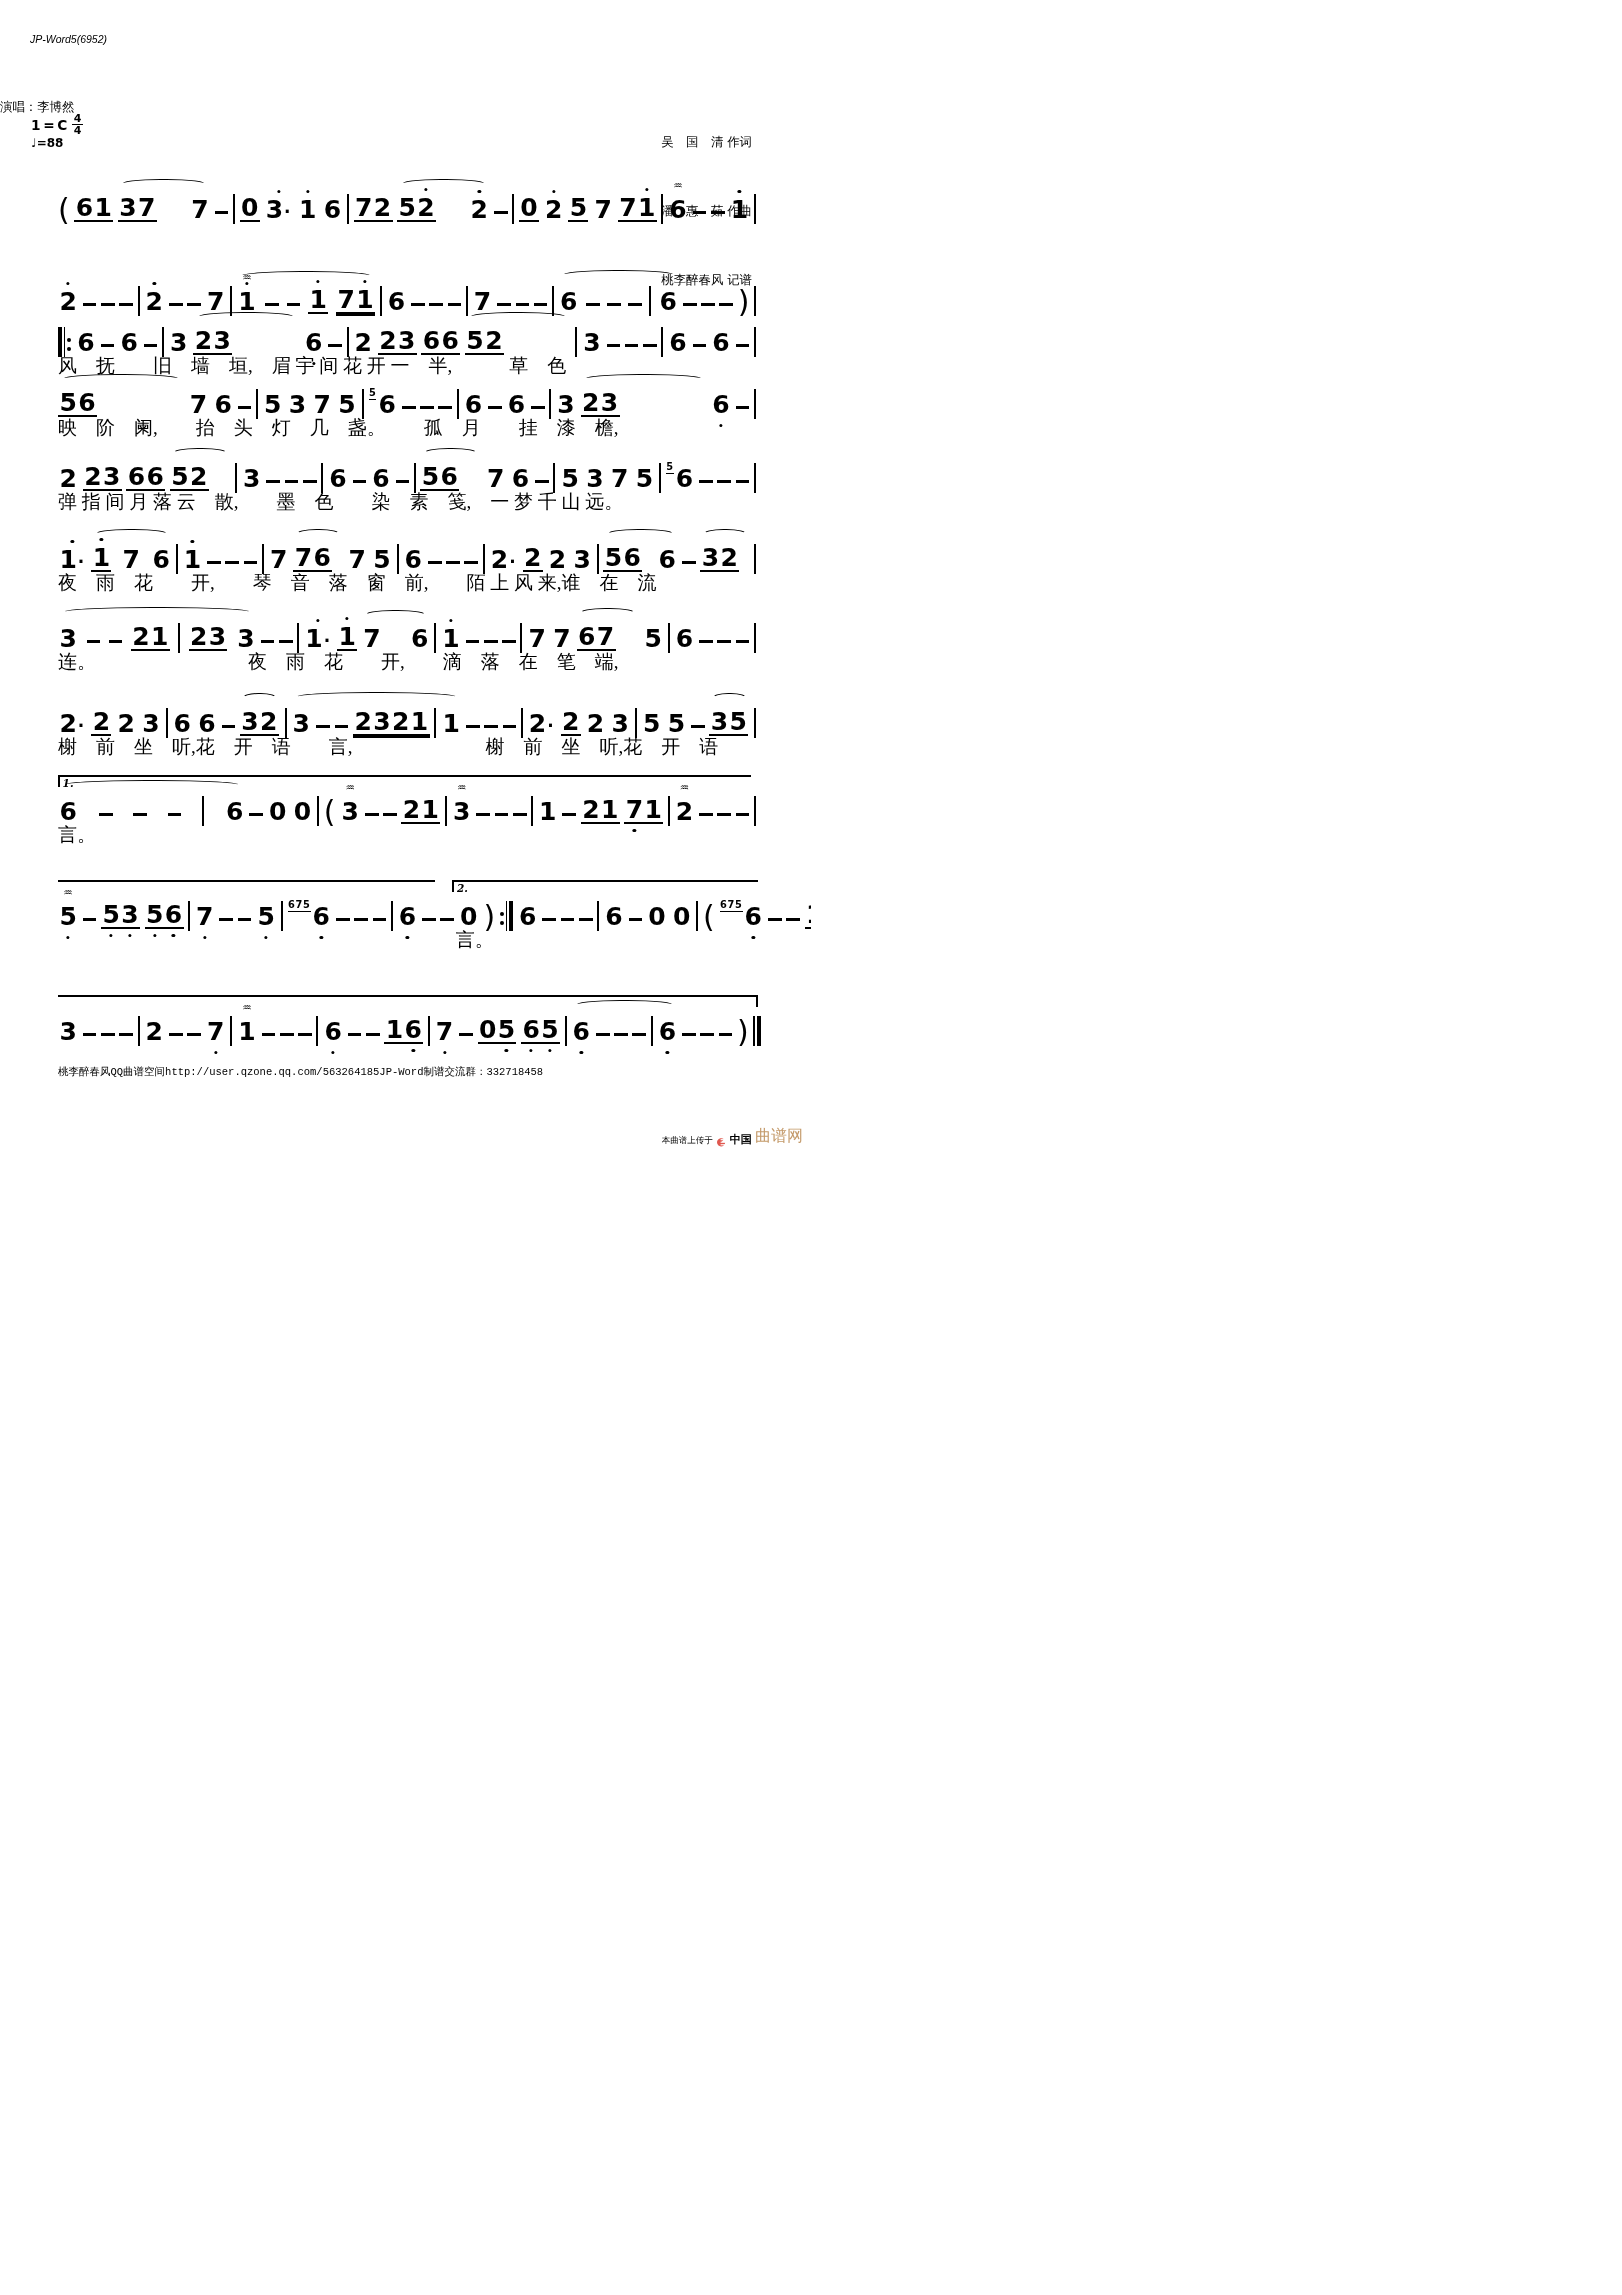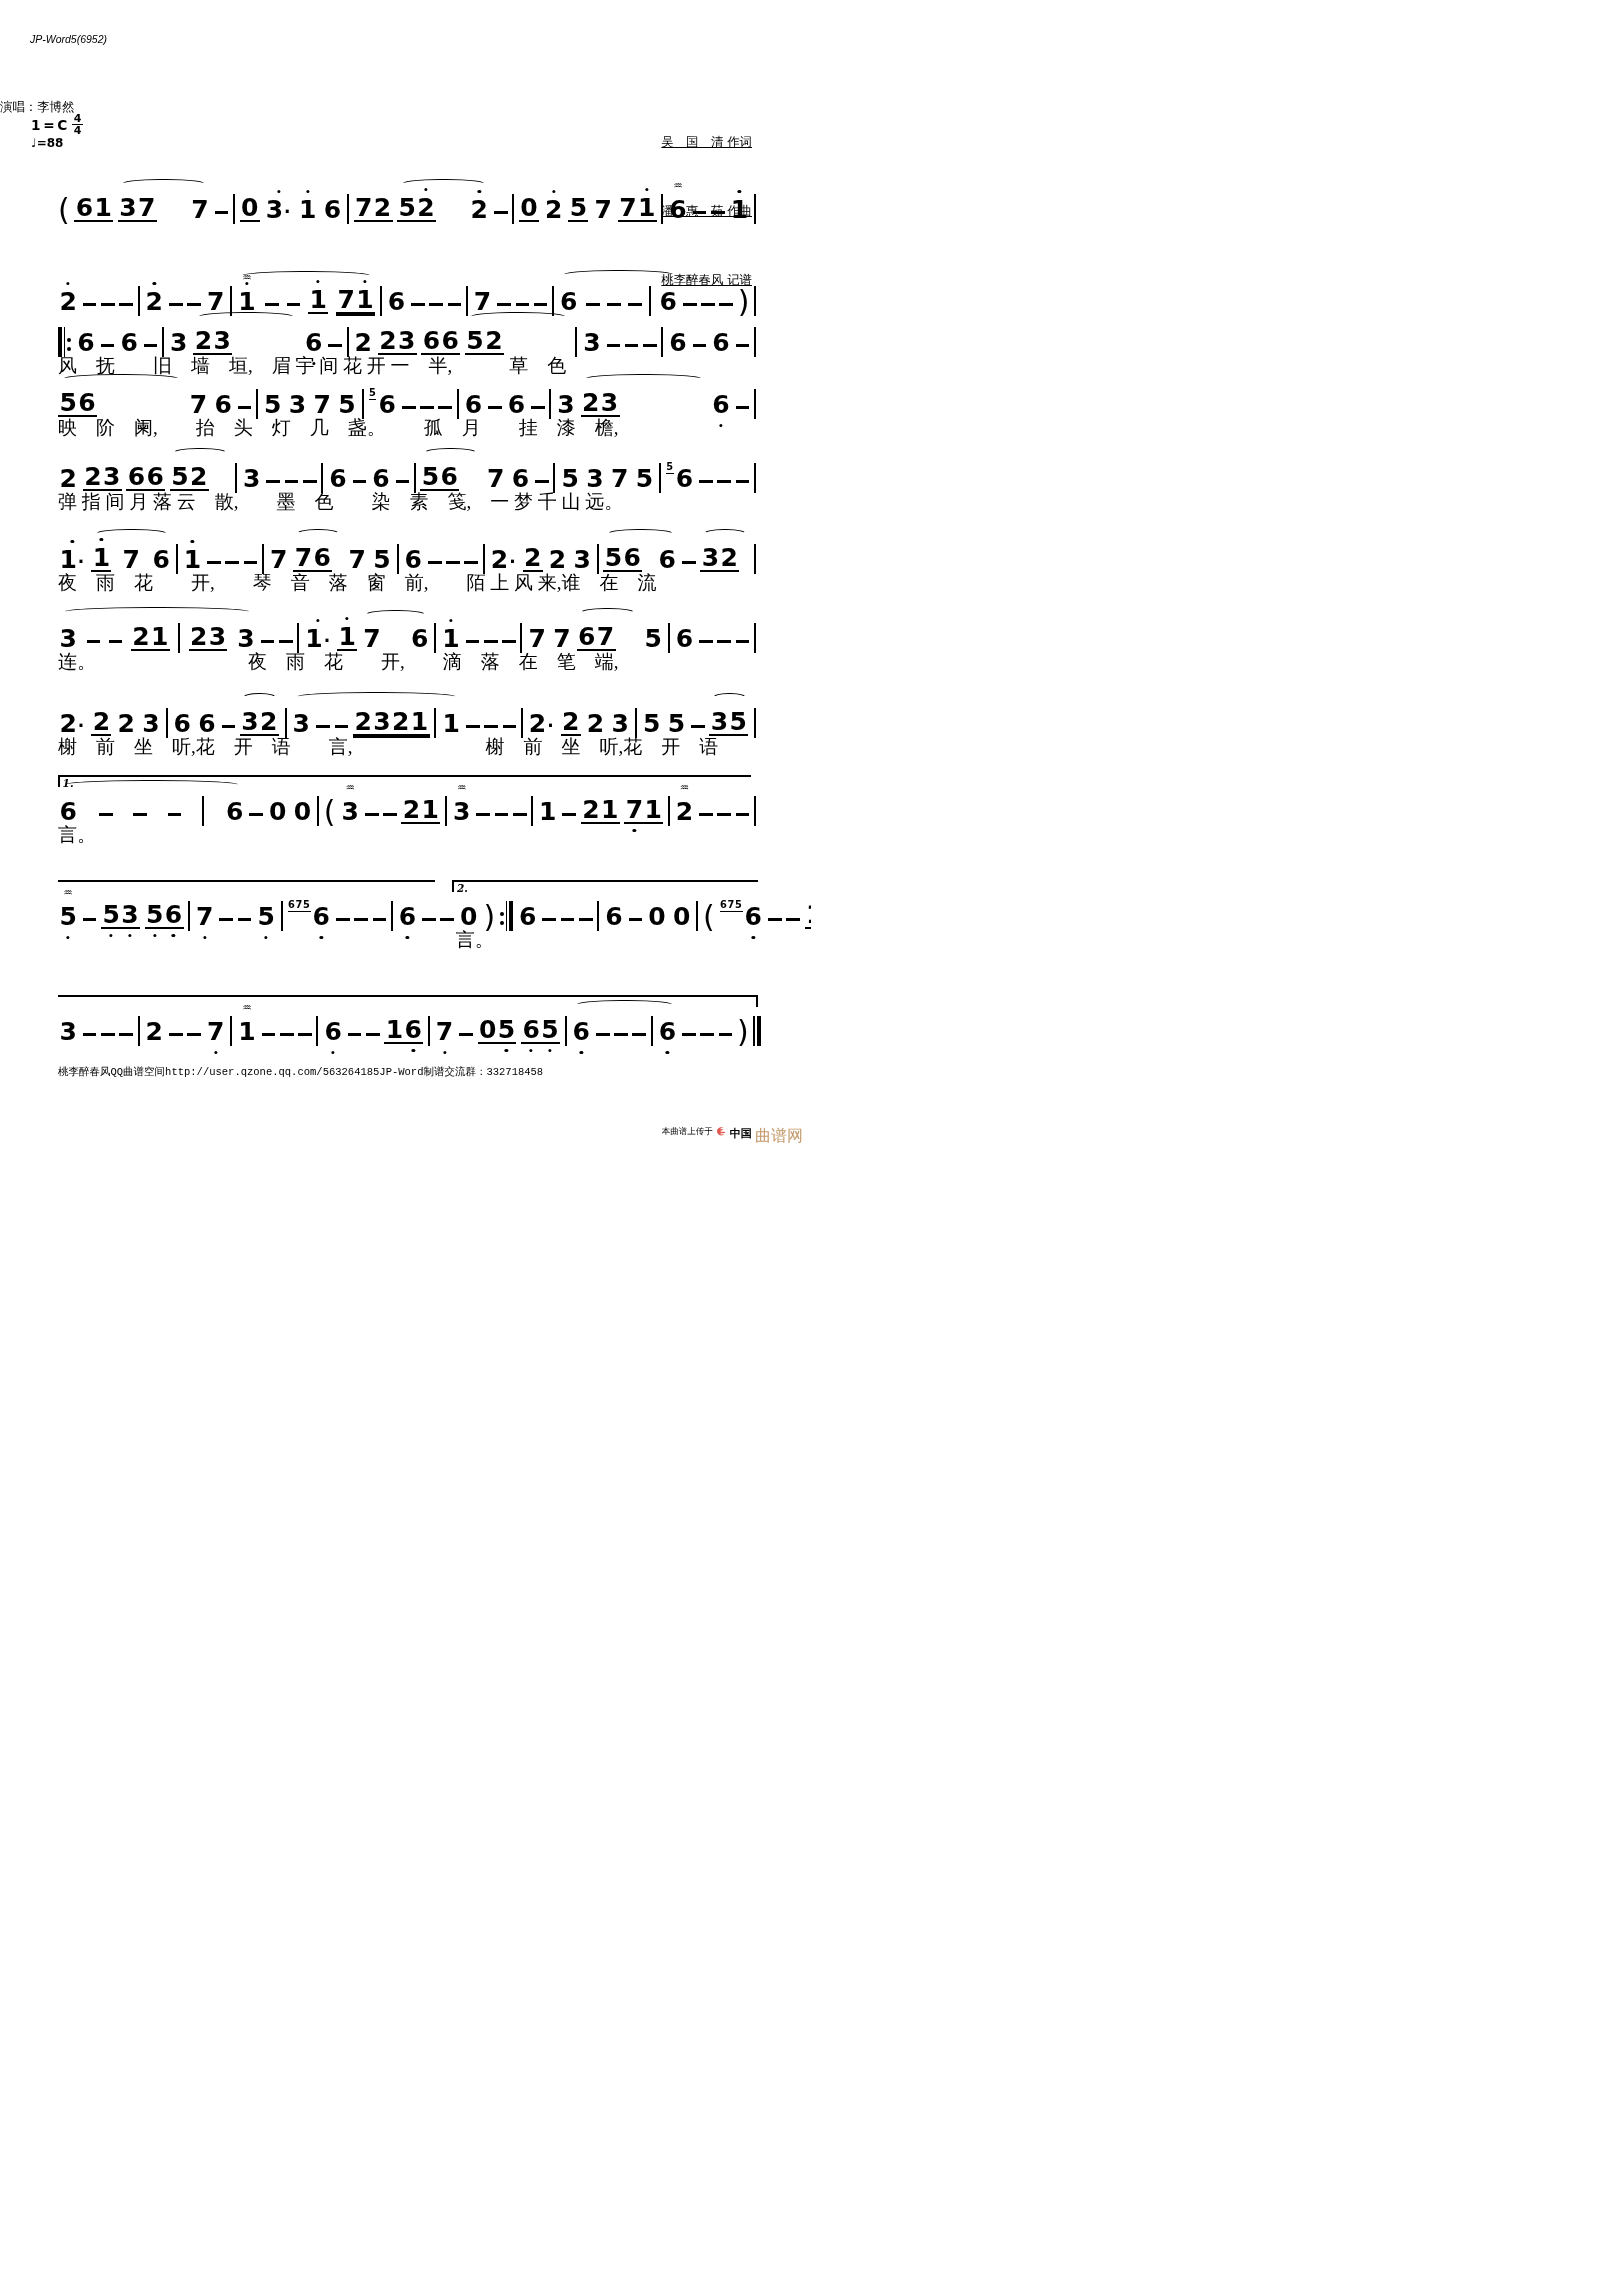--- a/index.html
+++ b/index.html
@@ -4,21 +4,21 @@
 <style>
   html,body{margin:0;padding:0;background:#ffffff;}
   .page{position:relative;width:811px;height:1148px;background:#fff;overflow:hidden;
         font-family:"DejaVu Sans",sans-serif;color:#000;}
   
   .watermark{position:absolute;left:30px;top:33px;font:italic 10.5px "Liberation Sans",sans-serif;}
   .title{position:absolute;left:0;right:0;top:43px;text-align:center;
          font-size:31px;font-weight:700;letter-spacing:5.2px;font-family:"DejaVu Sans",sans-serif;}
   .performer{position:absolute;left:0;right:0;top:99px;text-align:left;font-size:12.4px;}
   .credits{position:absolute;right:59px;top:84px;text-align:justify;font-size:12.4px;line-height:23px;white-space:pre;}
-  .credits div{text-decoration:underline;}
+  .credits div{}
   .keyrow{position:absolute;left:31px;top:113px;font-size:13.7px;font-weight:700;display:flex;align-items:center;gap:2.6px;}
   .frac{display:inline-flex;flex-direction:column;line-height:1;font-size:11px;text-align:center;margin-left:2.6px;}
   .frac b{border-bottom:1.3px solid #000;padding:0 1.3px;}
   .frac i{font-style:normal;padding:0 1.3px;}
   .temporow{position:absolute;left:31px;top:136px;font-size:12px;font-weight:700;}
   
   .sys{position:absolute;left:58px;right:55px;padding-top:21px;}
   .mrow{display:flex;justify-content:space-between;align-items:flex-end;gap:4.6px;
         font-size:25px;font-weight:700;line-height:1;}
   .slur{display:inline-flex;align-items:flex-end;gap:4.6px;position:relative;flex:1 1 auto;justify-content:space-between;}
@@ -45,21 +45,21 @@
       border-bottom:1.3px solid #000;letter-spacing:0.7px;line-height:1.2;}
   .volta{position:absolute;top:0;height:9.8px;border-top:2px solid #000;}
   .volta.hl{border-left:2px solid #000;}
   .volta.hr{border-right:2px solid #000;}
   .volta i{font:italic 600 10.5px "DejaVu Serif",serif;margin-left:2.6px;line-height:1;display:inline-block;}
   .lyr{font-size:19px;line-height:1.2;margin-top:9.2px;white-space:pre;
        font-family:Liberation Serif, serif;}
   
   .footer{position:absolute;left:58px;right:55px;top:1065px;display:flex;justify-content:flex-start;
           font-size:10.5px;font-family:Liberation Mono, monospace;}
-  .uploadline{position:absolute;right:7.9px;top:1126px;display:flex;align-items:flex-start;gap:3.3px;font-size:8.5px;}
+  .uploadline{position:absolute;right:7.9px;top:1126px;display:flex;align-items:flex-end;gap:3.3px;font-size:8.5px;}
   .brand-black{font-weight:700;font-size:11px;}
   .brand-tan{font-weight:400;font-size:16px;color:#c49a6a;}
 </style>
 </head>
 <body>
 
 <div class="page">
 
   <div class="watermark">JP-Word5(6952)</div>
   <div class="performer">演唱：李博然</div>

